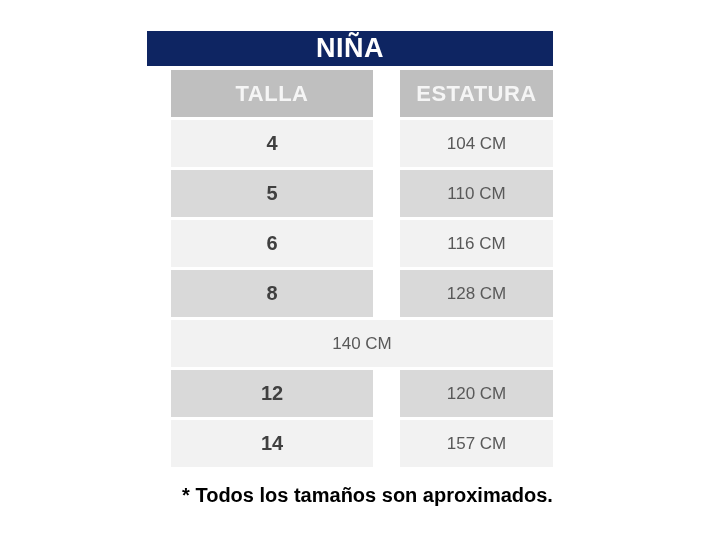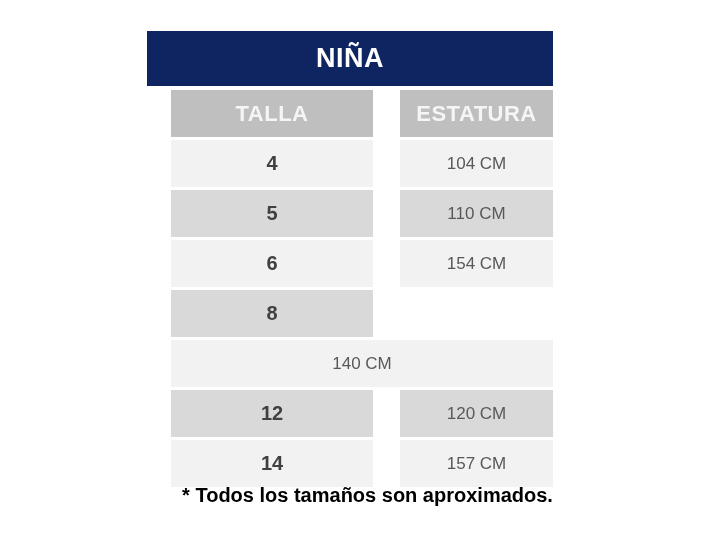--- a/index.html
+++ b/index.html
@@ -16,21 +16,21 @@
   }
   .size-table {
     position: absolute;
     left: 147px;
     top: 31px;
     width: 406px;
     display: flex;
     flex-direction: column;
   }
   .title-bar {
-    height: 55px;
+    height: 35px;
     background: var(--navy, #0e2562);
     color: #ffffff;
     font-size: 27px;
     font-weight: bold;
     letter-spacing: 0.5px;
     display: flex;
     align-items: center;
     justify-content: center;
     margin-bottom: 4px;
   }
@@ -92,24 +92,25 @@
       <div class="tbl-row data-row light">
         <div class="cell col-talla">4</div>
         <div class="cell col-estatura">104 CM</div>
       </div>
       <div class="tbl-row data-row dark">
         <div class="cell col-talla">5</div>
         <div class="cell col-estatura">110 CM</div>
       </div>
       <div class="tbl-row data-row light">
         <div class="cell col-talla">6</div>
-        <div class="cell col-estatura">154 CM</div>
+        <div class="cell col-estatura">116 CM</div>
       </div>
       <div class="tbl-row data-row dark">
         <div class="cell col-talla">8</div>
+        <div class="cell col-estatura">128 CM</div>
       </div>
       <div class="tbl-row data-row light">
         <div class="cell col-estatura">140 CM</div>
       </div>
       <div class="tbl-row data-row dark">
         <div class="cell col-talla">12</div>
         <div class="cell col-estatura">120 CM</div>
       </div>
       <div class="tbl-row data-row light">
         <div class="cell col-talla">14</div>

